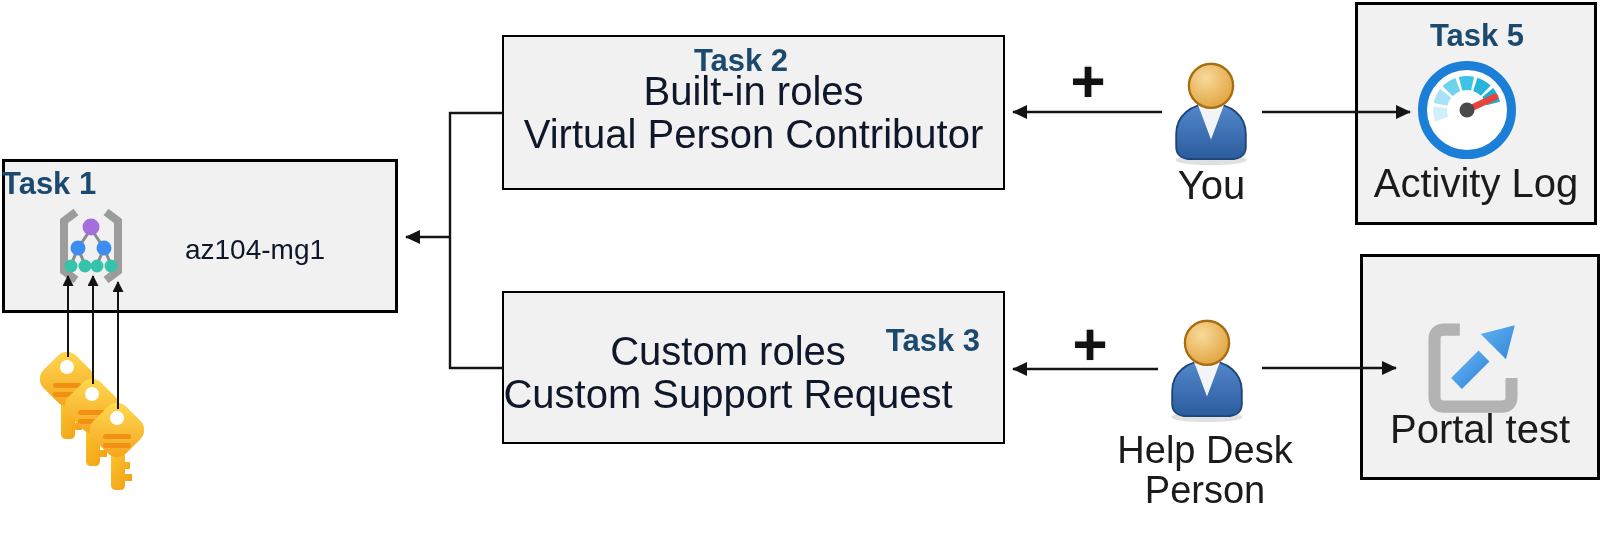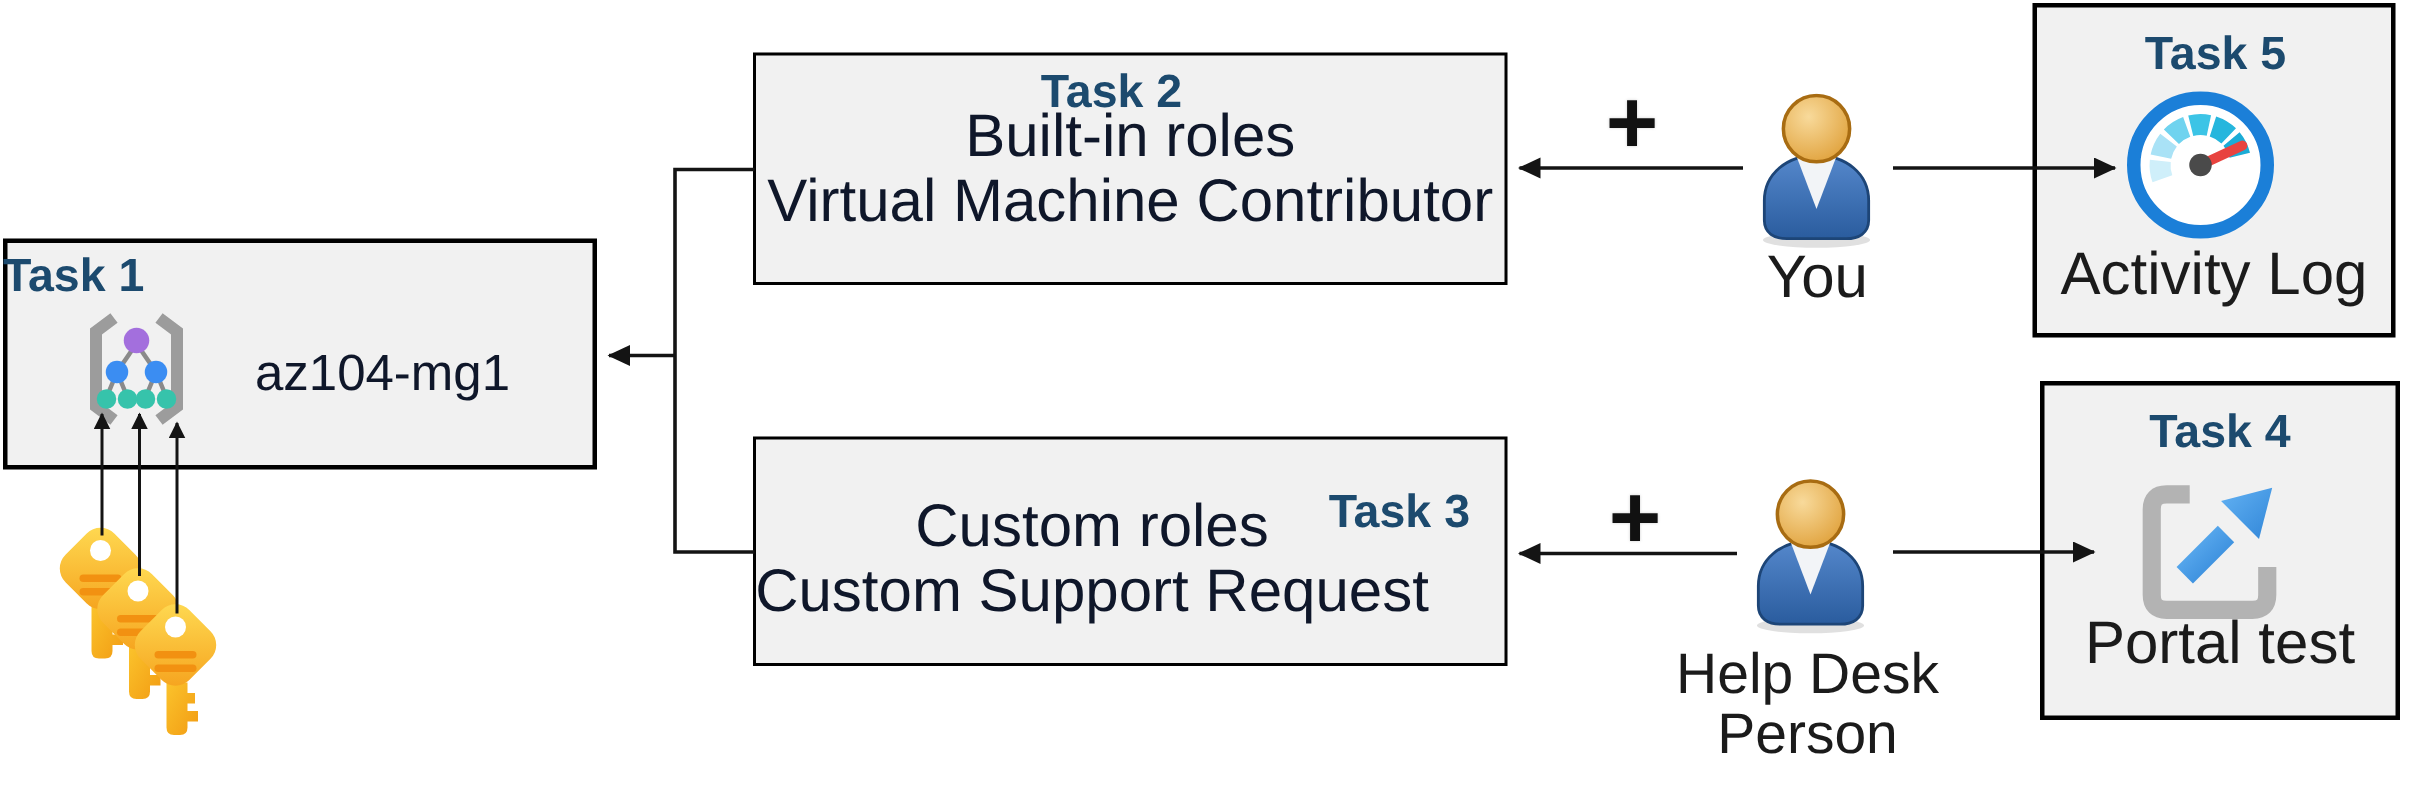--- a/index.html
+++ b/index.html
@@ -136,38 +136,37 @@
   </svg>
 
   <svg class="z3" style="left:1164px;top:62px;" width="94" height="104" viewBox="0 0 100 110">
     <use href="#personsym" width="100" height="110"></use>
   </svg>
   <svg class="z3" style="left:1160px;top:319px;" width="94" height="104" viewBox="0 0 100 110">
     <use href="#personsym" width="100" height="110"></use>
   </svg>
 
   <div class="txt tasklabel" style="left:2px;top:166px;width:360px;">Task 1</div>
-  <div class="txt bodytext" style="left:105px;top:228px;width:300px;font-size:34px;">az104-mg1</div>
+  <div class="txt bodytext" style="left:105px;top:228px;width:300px;font-size:28px;">az104-mg1</div>
 
   <div class="txt tasklabel" style="left:502px;top:43px;width:478px;text-align:center;">Task 2</div>
   <div class="txt bodytext" style="left:502px;top:70px;width:503px;">
     <div>Built-in roles</div>
-    <div>Virtual Machine Contributor</div>
+    <div>Virtual Person Contributor</div>
   </div>
 
   <div class="txt tasklabel" style="left:502px;top:304px;width:478px;text-align:right;margin-top:19px;">Task 3</div>
   <div class="txt bodytext" style="left:502px;top:330px;width:452px;">
     <div>Custom roles</div>
     <div>Custom Support Request</div>
   </div>
 
   <div class="txt tasklabel" style="left:1355px;top:18px;width:244px;text-align:center;">Task 5</div>
   <div class="txt caption" style="left:1340px;top:162px;width:272px;">Activity Log</div>
 
-  <div class="txt tasklabel" style="left:1360px;top:270px;width:240px;text-align:center;">Task 4</div>
   <div class="txt caption" style="left:1360px;top:408px;width:240px;">Portal test</div>
 
   <div class="txt caption" style="left:1134px;top:164px;width:155px;">You</div>
   <div class="txt caption" style="left:1110px;top:430px;width:190px;font-size:38px;line-height:40px;">
     <div>Help Desk</div>
     <div>Person</div>
   </div>
 
   <div class="txt plus" style="left:1056px;top:52px;">+</div>
   <div class="txt plus" style="left:1058px;top:315px;">+</div>

